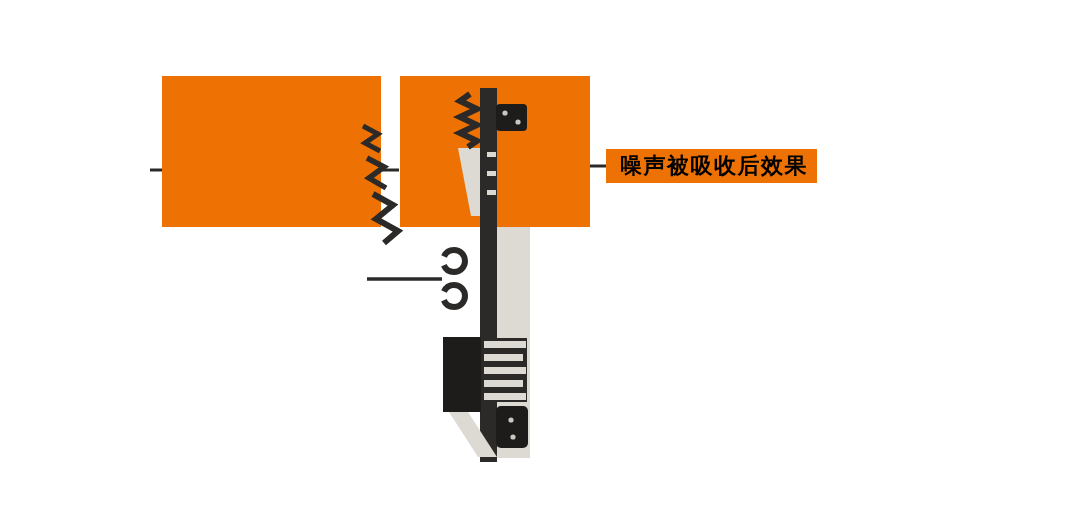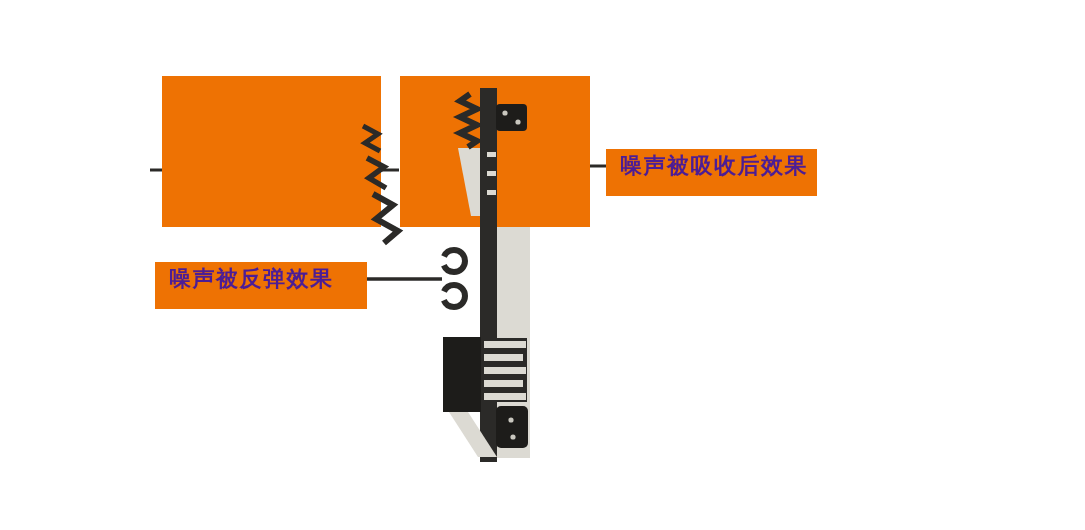--- a/index.html
+++ b/index.html
@@ -5,22 +5,22 @@
   html,body{margin:0;padding:0}
   body{
     width:1085px;height:530px;
     background:#ffffff;
     font-family:"Liberation Sans","DejaVu Sans",sans-serif;
     position:relative;overflow:hidden;
   }
   .stage{position:absolute;left:0;top:0;width:1085px;height:530px}
   .stage svg{position:absolute;left:0;top:0}
   .callout-label{
-    position:absolute;height:47px;
-    background:#EE7203;color:#4c1d95;
+    position:absolute;height:34px;
+    background:#EE7203;color:#000000;
     font-size:22px;font-weight:bold;line-height:34px;
     padding-left:14px;box-sizing:border-box;
     letter-spacing:1.5px;white-space:nowrap;
   }
 </style>
 </head>
 <body>
 
 <div class="stage">
 
@@ -69,15 +69,14 @@
     <polyline points="363,126 378,134 365,143 380,151" fill="none" stroke="#2B2A28" stroke-width="5"></polyline>
     <polyline points="367,158 384,167 369,178 386,188" fill="none" stroke="#2B2A28" stroke-width="5.5"></polyline>
     <polyline points="373,194 393,205 376,219 398,231 384,243" fill="none" stroke="#2B2A28" stroke-width="6"></polyline>
 
     <line x1="590" y1="166" x2="606" y2="166" stroke="#2B2A28" stroke-width="3"></line>
     <line x1="367" y1="279" x2="442" y2="279" stroke="#2B2A28" stroke-width="3.5"></line>
   </svg>
 
   <div class="callout-label" style="left:606px;top:149px;width:211px">噪声被吸收后效果</div>
 
-  <div class="callout-label" style="left:155px;top:262px;width:212px">噪声被反弹效果</div>
 
 </div>
 
 </body></html>

